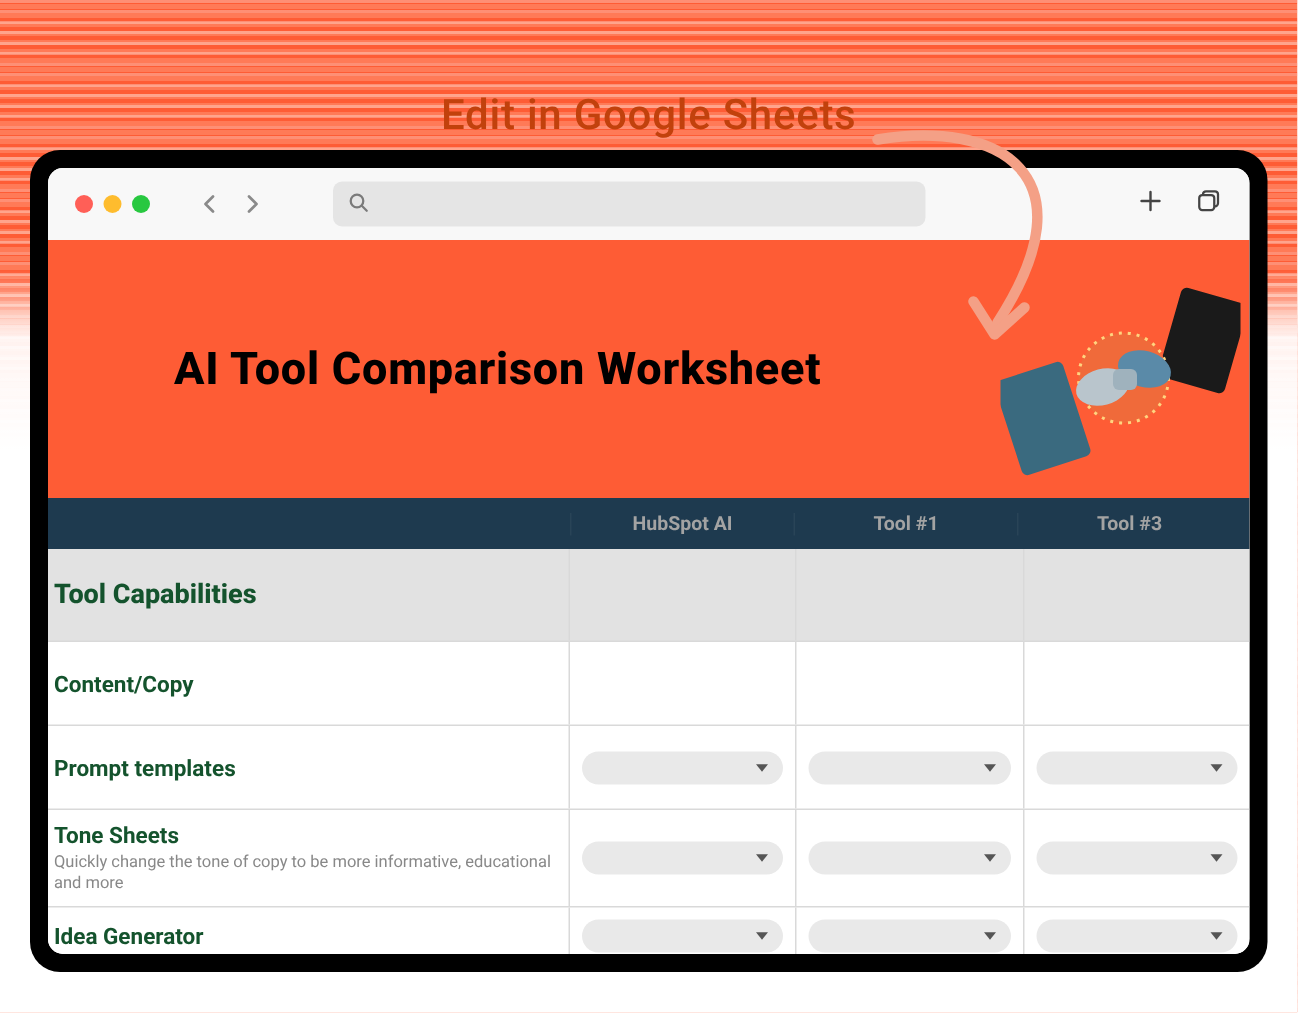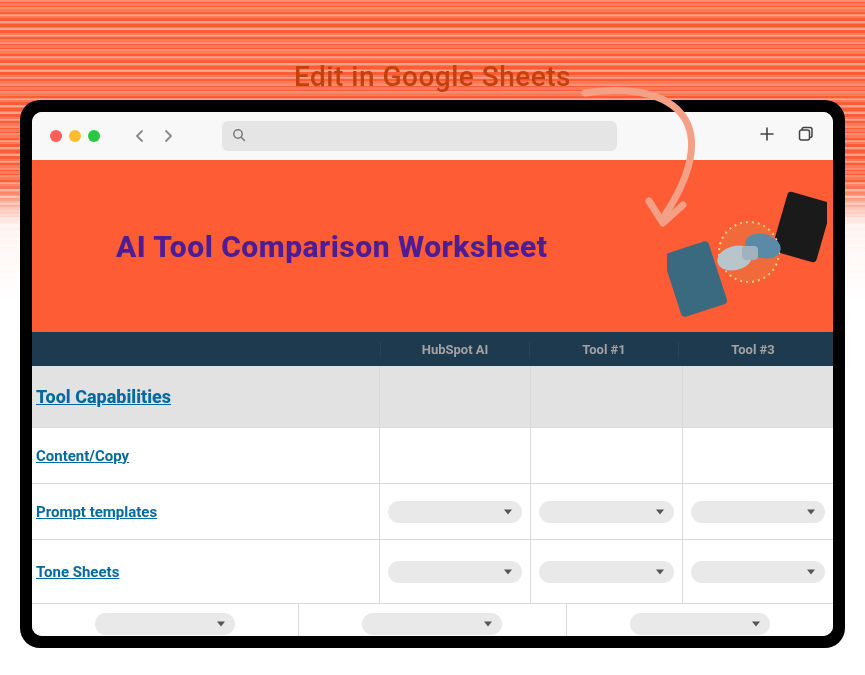--- a/index.html
+++ b/index.html
@@ -106,21 +106,21 @@
   .chrome-right { display:flex; gap:22px; align-items:center; color:#555; }
 
   .orange-hero {
     background: #fe5c35;
     height: 172px;
     position: relative;
     display:flex;
     align-items:center;
   }
   .hero-title {
-    color: #4c1d95;
+    color: #000000;
     font-size: 30px;
     font-weight: 800;
     margin-left: 84px;
     letter-spacing: 0.5px;
   }
   .hero-art {
     position:absolute;
     right: 6px;
     top: 30px;
     width: 160px;
@@ -159,21 +159,21 @@
   }
   .row .lbl {
     flex: 0 0 348px;
     padding: 8px 6px 8px 4px;
     border-right:1px solid #d9d9d9;
     align-self:stretch;
     display:flex;
     flex-direction:column;
     justify-content:center;
   }
-  .row .lbl .title { font-size:15px; font-weight:700; color:#0369a1;text-decoration:underline; }
+  .row .lbl .title { font-size:15px; font-weight:700; color:#14532d; }
   .row.section .lbl .title { font-size:18px; font-weight:800;}
   .row .lbl .desc { font-size:11px; color:#888; margin-top:2px; line-height:1.25; }
   .row .cell {
     flex:1;
     align-self:stretch;
     border-right:1px solid #d9d9d9;
     display:flex;
     align-items:center;
     justify-content:center;
     padding: 0 8px;
@@ -306,33 +306,37 @@
             <div class="dropdown"></div>
           </div>
         <div class="cell">
             <div class="dropdown"></div>
           </div>
       </div>
 
       <div class="row" style="min-height:64px;">
         <div class="lbl">
           <span class="title">Tone Sheets</span>
+          <span class="desc">Quickly change the tone of copy to be more informative, educational and more</span>
         </div>
         <div class="cell">
             <div class="dropdown"></div>
           </div>
         <div class="cell">
             <div class="dropdown"></div>
           </div>
         <div class="cell">
             <div class="dropdown"></div>
           </div>
       </div>
 
       <div class="row" style="min-height:40px;">
+        <div class="lbl">
+            <span class="title">Idea Generator</span>
+          </div>
         <div class="cell">
             <div class="dropdown"></div>
           </div>
         <div class="cell">
             <div class="dropdown"></div>
           </div>
         <div class="cell">
             <div class="dropdown"></div>
           </div>
       </div>

